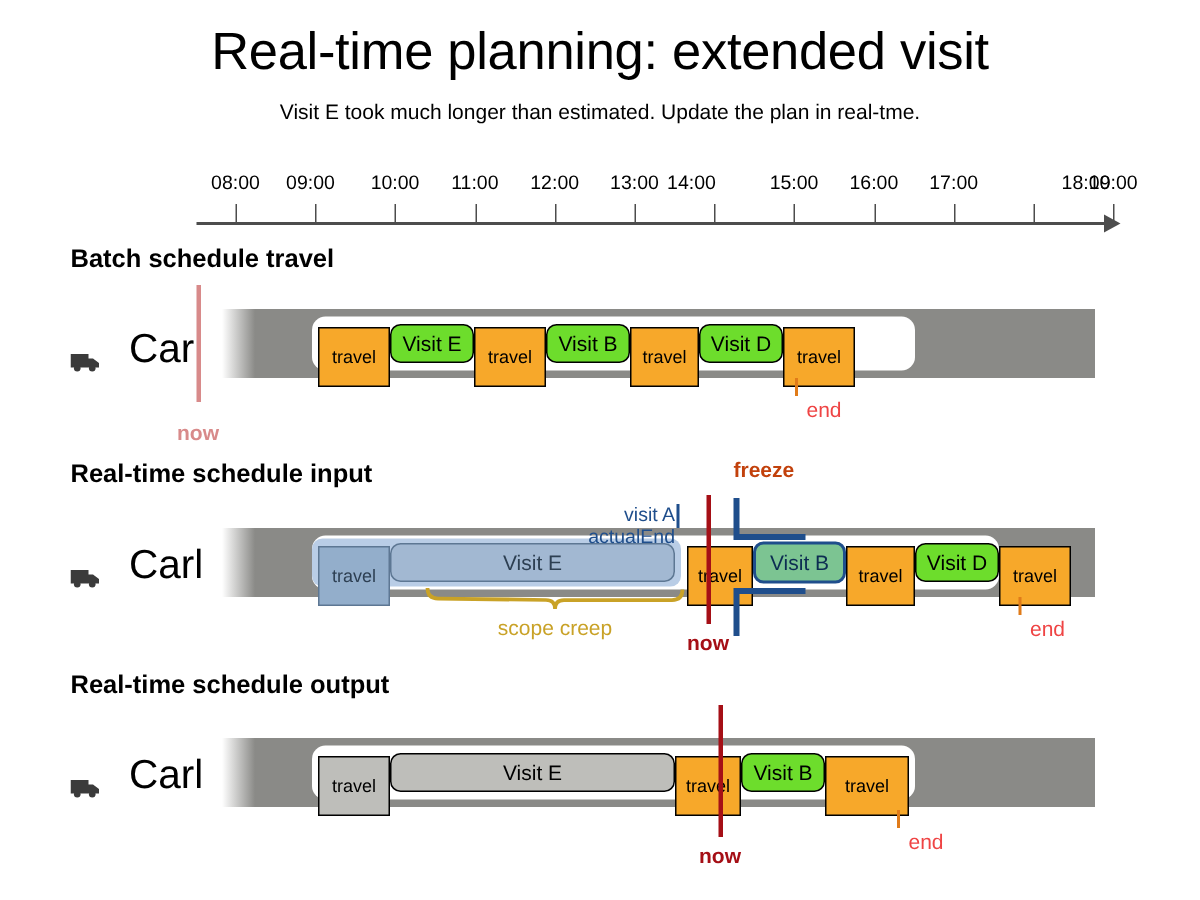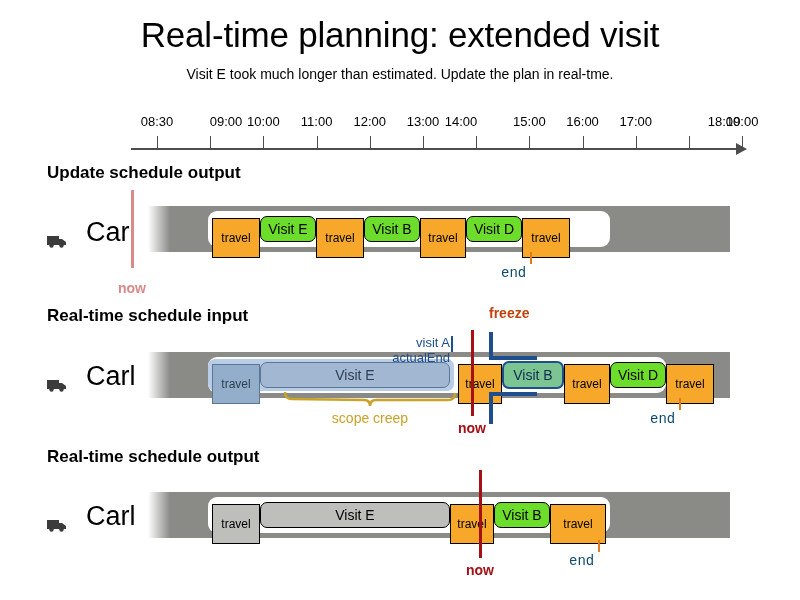--- a/index.html
+++ b/index.html
@@ -203,25 +203,24 @@
   }
   .end-tick {
     position: absolute;
     width: 2px;
     height: 12px;
     background: #e07b19;
   }
   .end-label {
     position: absolute;
     font-size: 14px;
-    color: #0c4a6e;
-    text-align: left;
+    color: #ef4444;
+    text-align: right;
     width: 60px;
     margin-left: -30px;
-    font-family: Liberation Mono, monospace;
   }
 
   
   .va-tick {
     position: absolute;
     width: 2px;
     background: #1f4e8c;
   }
   .va-label {
     position: absolute;
@@ -253,23 +252,23 @@
 <body>
 
 <div id="title">Real-time planning: extended visit</div>
 <div id="subtitle">Visit E took much longer than estimated. Update the plan in real-tme.</div>
 
 <div id="axis">
   <div id="axis-line"></div>
   <div id="axis-arrow"></div>
   <div id="axis-ticks">
       <div class="tick" style="left: 157px;"></div>
-      <div class="tick-label" style="left: 157px;">08:30</div>
+      <div class="tick-label" style="left: 157px;">08:00</div>
       <div class="tick" style="left: 210.2px;"></div>
-      <div class="tick-label" style="left: 226px;">09:00</div>
+      <div class="tick-label" style="left: 207px;">09:00</div>
       <div class="tick" style="left: 263.4px;"></div>
       <div class="tick-label" style="left: 263.4px;">10:00</div>
       <div class="tick" style="left: 316.6px;"></div>
       <div class="tick-label" style="left: 316.6px;">11:00</div>
       <div class="tick" style="left: 369.8px;"></div>
       <div class="tick-label" style="left: 369.8px;">12:00</div>
       <div class="tick" style="left: 423px;"></div>
       <div class="tick-label" style="left: 423px;">13:00</div>
       <div class="tick" style="left: 476.2px;"></div>
       <div class="tick-label" style="left: 461px;">14:00</div>
@@ -280,21 +279,21 @@
       <div class="tick" style="left: 635.8px;"></div>
       <div class="tick-label" style="left: 635.8px;">17:00</div>
       <div class="tick" style="left: 689px;"></div>
       <div class="tick-label" style="left: 724px;">18:00</div>
       <div class="tick" style="left: 742.2px;"></div>
       <div class="tick-label" style="left: 742.2px;">19:00</div>
     </div>
 </div>
 
 <div id="sections-root">
-    <div class="section-heading" style="top: 163px;">Update schedule output</div>
+    <div class="section-heading" style="top: 163px;">Batch schedule travel</div>
     <div class="vehicle" style="top: 222px;">
       <span>
         <svg class="truck-icon" width="20" height="14" viewBox="0 0 20 14" xmlns="http://www.w3.org/2000/svg">
           <path d="M0 2 H12 V5 H15 L19 8 V11 H0 Z" fill="#3b3b3b"></path>
           <circle cx="4.5" cy="11.5" r="2.2" fill="#3b3b3b"></circle>
           <circle cx="14.5" cy="11.5" r="2.2" fill="#3b3b3b"></circle>
         </svg>
       </span>
       <span>Carl</span>
     </div>

